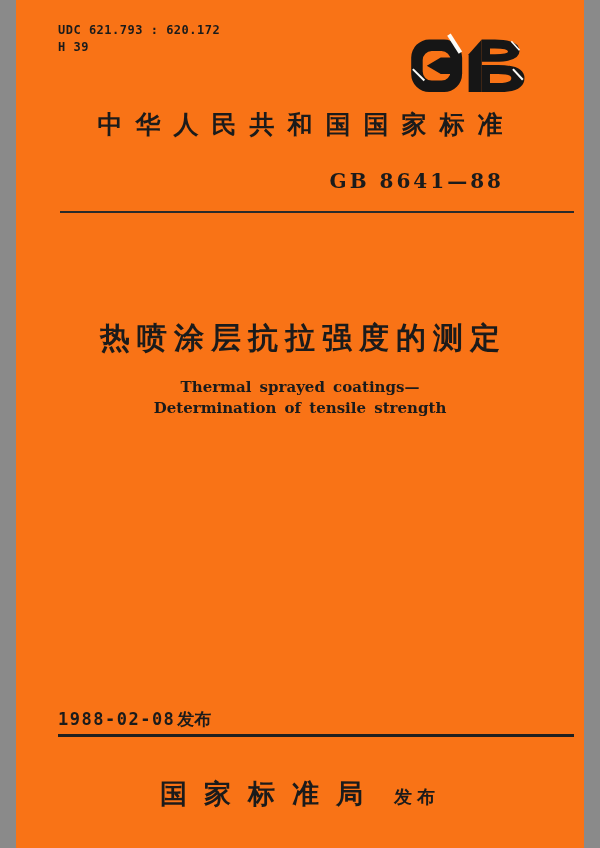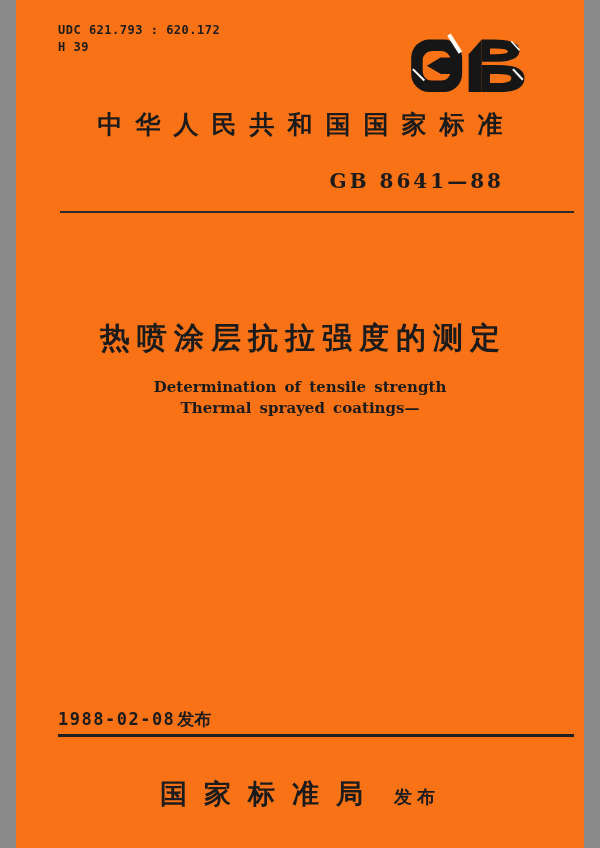--- a/index.html
+++ b/index.html
@@ -132,22 +132,22 @@
 
   <div class="heading">中华人民共和国国家标准</div>
 
   <div class="std-no">GB 8641—88</div>
 
   <div class="rule rule-top"></div>
 
   <div class="title-cn">热喷涂层抗拉强度的测定</div>
 
   <div class="title-en">
+    <div>Thermal sprayed coatings—</div>
     <div>Determination of tensile strength</div>
-    <div>Thermal sprayed coatings—</div>
   </div>
 
   <div class="dates">
     <div class="date-group">
       <span class="date-num">1988-02-08</span>
       <span class="date-label">发布</span>
     </div>
   </div>
 
   <div class="rule rule-bottom"></div>

